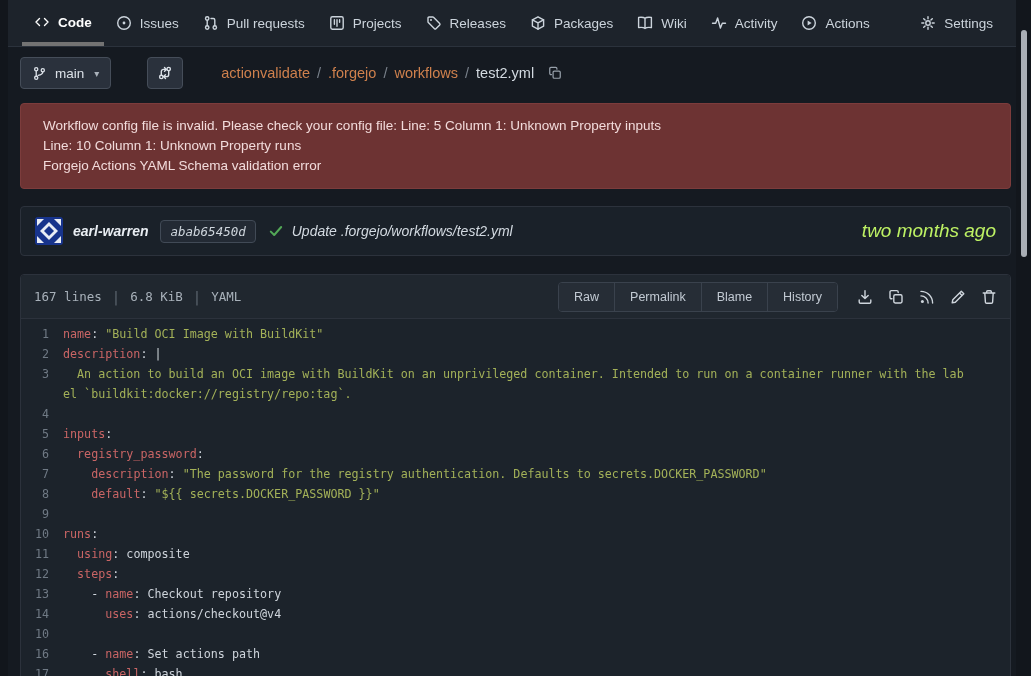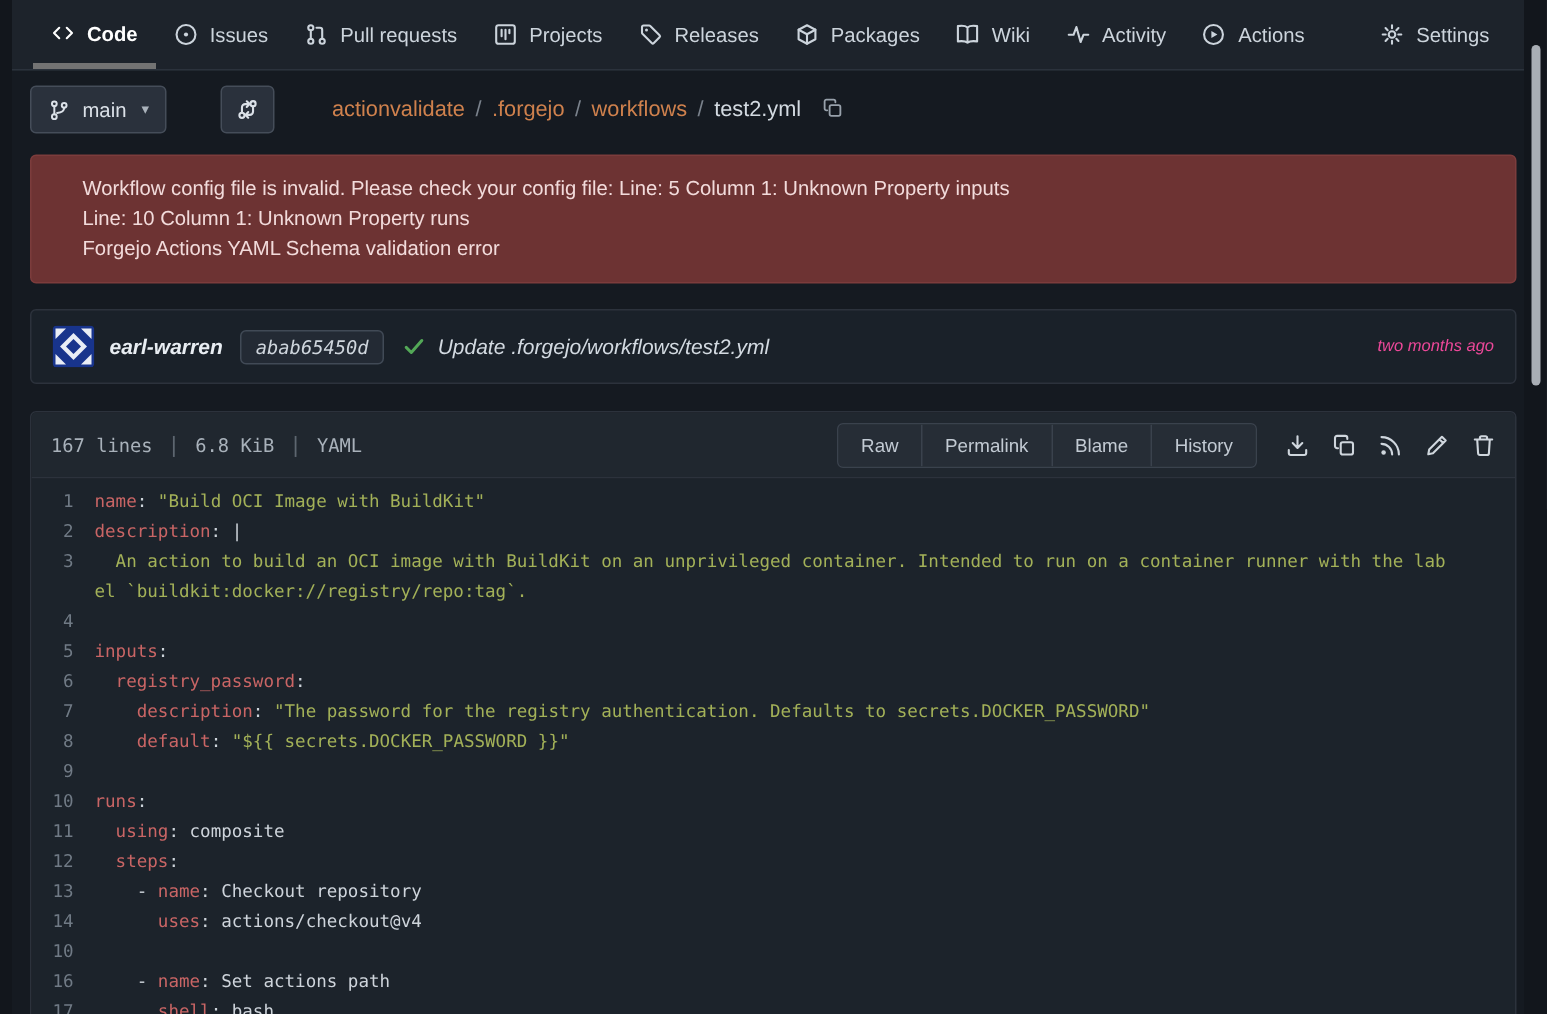--- a/index.html
+++ b/index.html
@@ -49,37 +49,37 @@
     border:1px solid #454d59;
     border-radius:4px;
     color:#dbe1e8;
     font-size:13.5px;
     padding:0 11px;
     cursor:pointer;
   }
   .btn .caret { font-size:10px; color:#aab2bb; margin-left:2px; }
   .icon-btn { width:36px; justify-content:center; padding:0; margin-left:12px; }
   .breadcrumb {
-    display:flex; 
+    display:flex; align-items:center;
     margin-left:14px;
     font-size:14.5px;
     gap:7px;
   }
   .crumb-link { color:#cf814d; cursor:pointer; }
   .crumb-sep { color:#7a828c; }
   .crumb-current { color:#d3dae1; }
   .crumb-copy { color:#98a1ab; margin-left:7px; cursor:pointer; }
 
   
   .error-box {
     margin:14px 20px 0 20px;
     background:#6d3333;
     border:1px solid #7c3c3c;
     border-radius:4px;
-    padding:12px 34px;
+    padding:12px 22px;
     color:#f2dbdb;
     font-size:13.5px;
     line-height:20px;
   }
 
   
   .commit-box {
     margin:17px 20px 0 20px;
     background:#1a2129;
     border:1px solid #2c323c;
@@ -97,21 +97,21 @@
     color:#cfd6dd;
     background:#232a34;
     border:1px solid #414a56;
     border-radius:4px;
     padding:3px 9px;
     margin-left:12px;
     cursor:pointer;
   }
   .commit-check { color:#53a857; margin-left:12px; width:16px; height:16px; }
   .commit-msg { font-size:14px; color:#d3dae1; margin-left:8px; cursor:pointer; }
-  .commit-time { margin-left:auto; font-size:11px; color:#ec4899; }
+  .commit-time { margin-left:auto; font-size:19px; color:#bef264; }
 
   
   .file-box {
     margin:18px 20px 0 20px;
     border:1px solid #2c323c;
     border-radius:4px 4px 0 0;
     overflow:hidden;
   }
   .file-header {
     height:44px;

